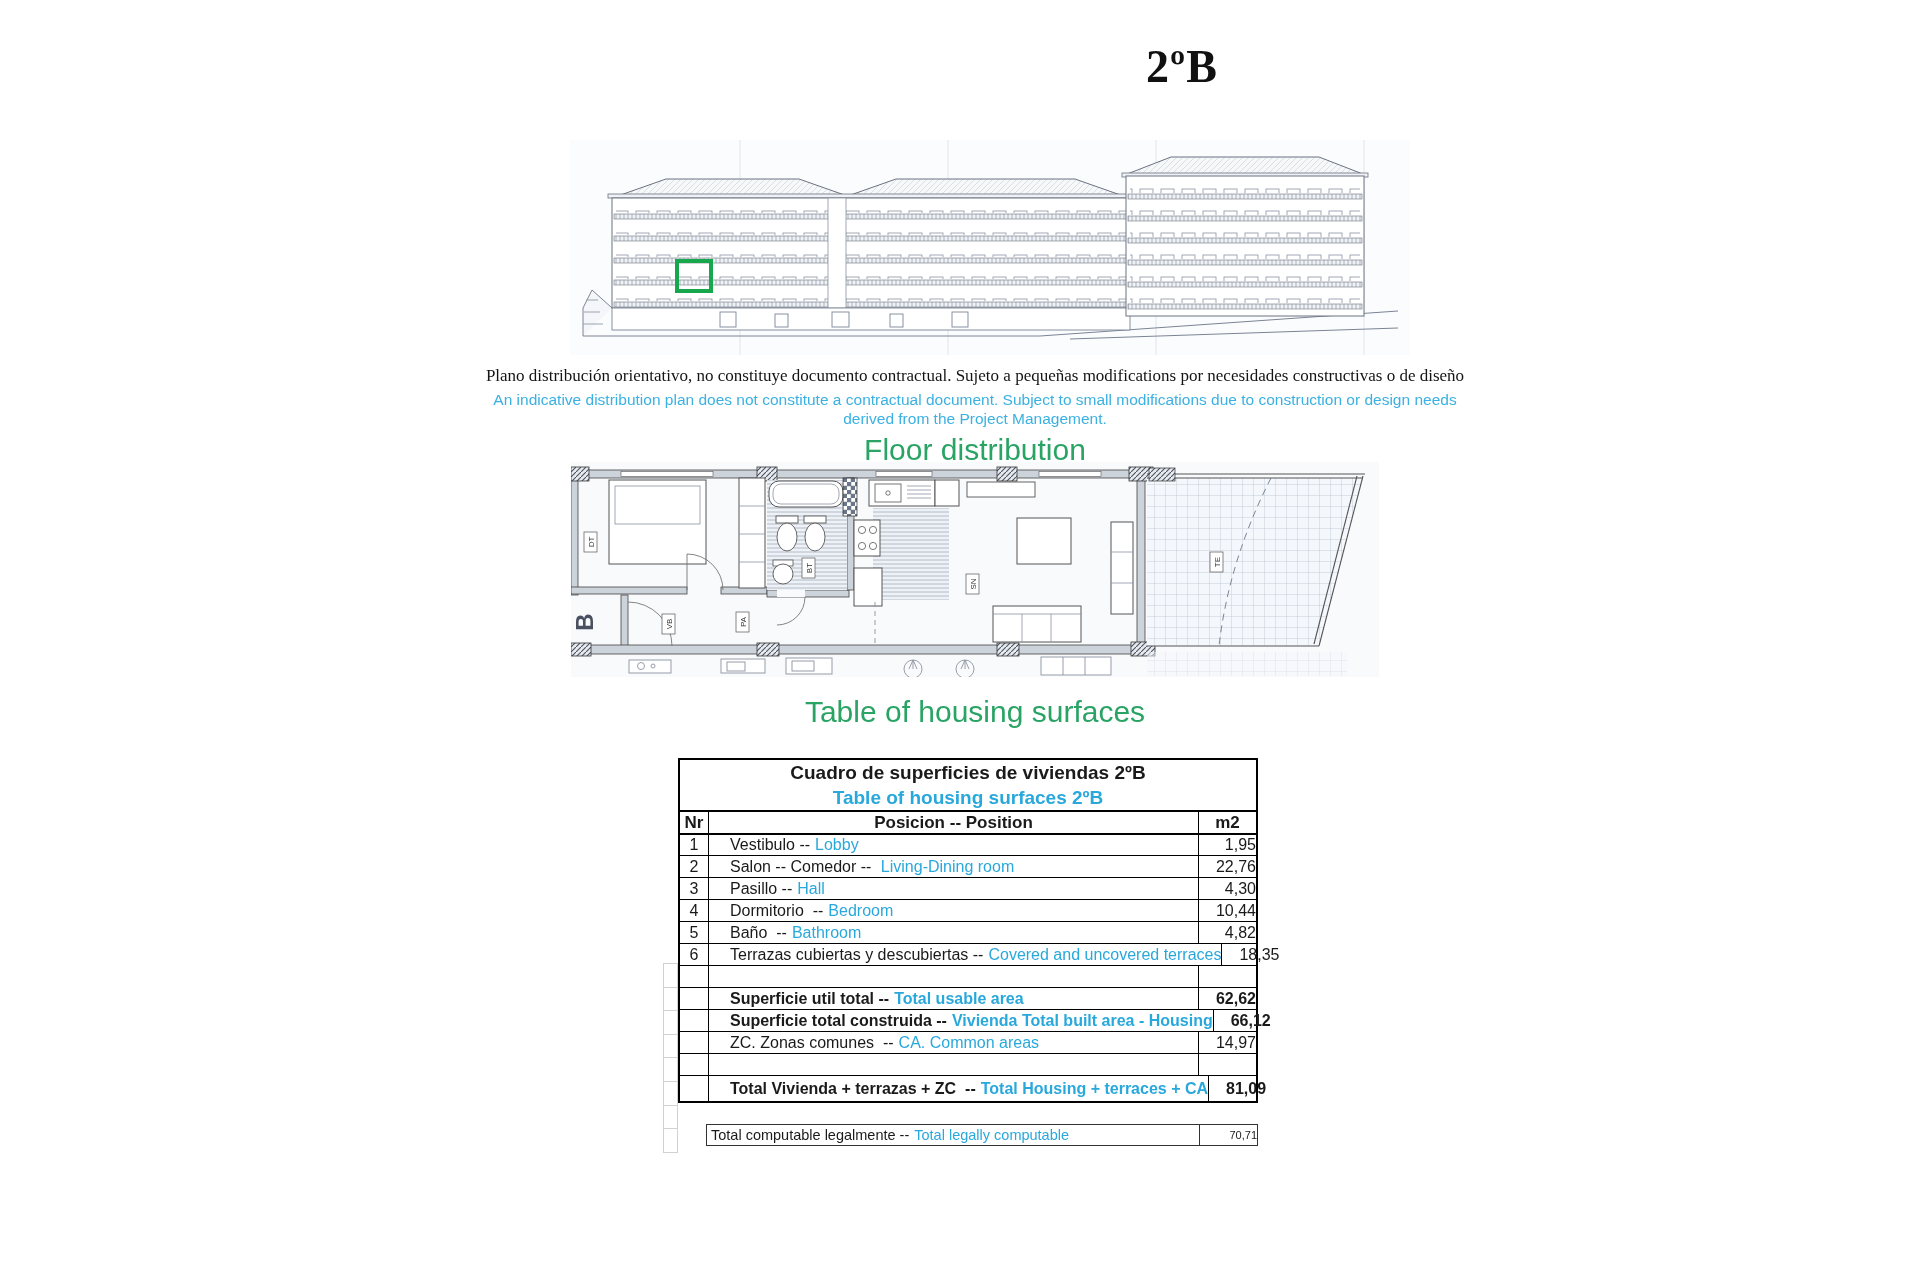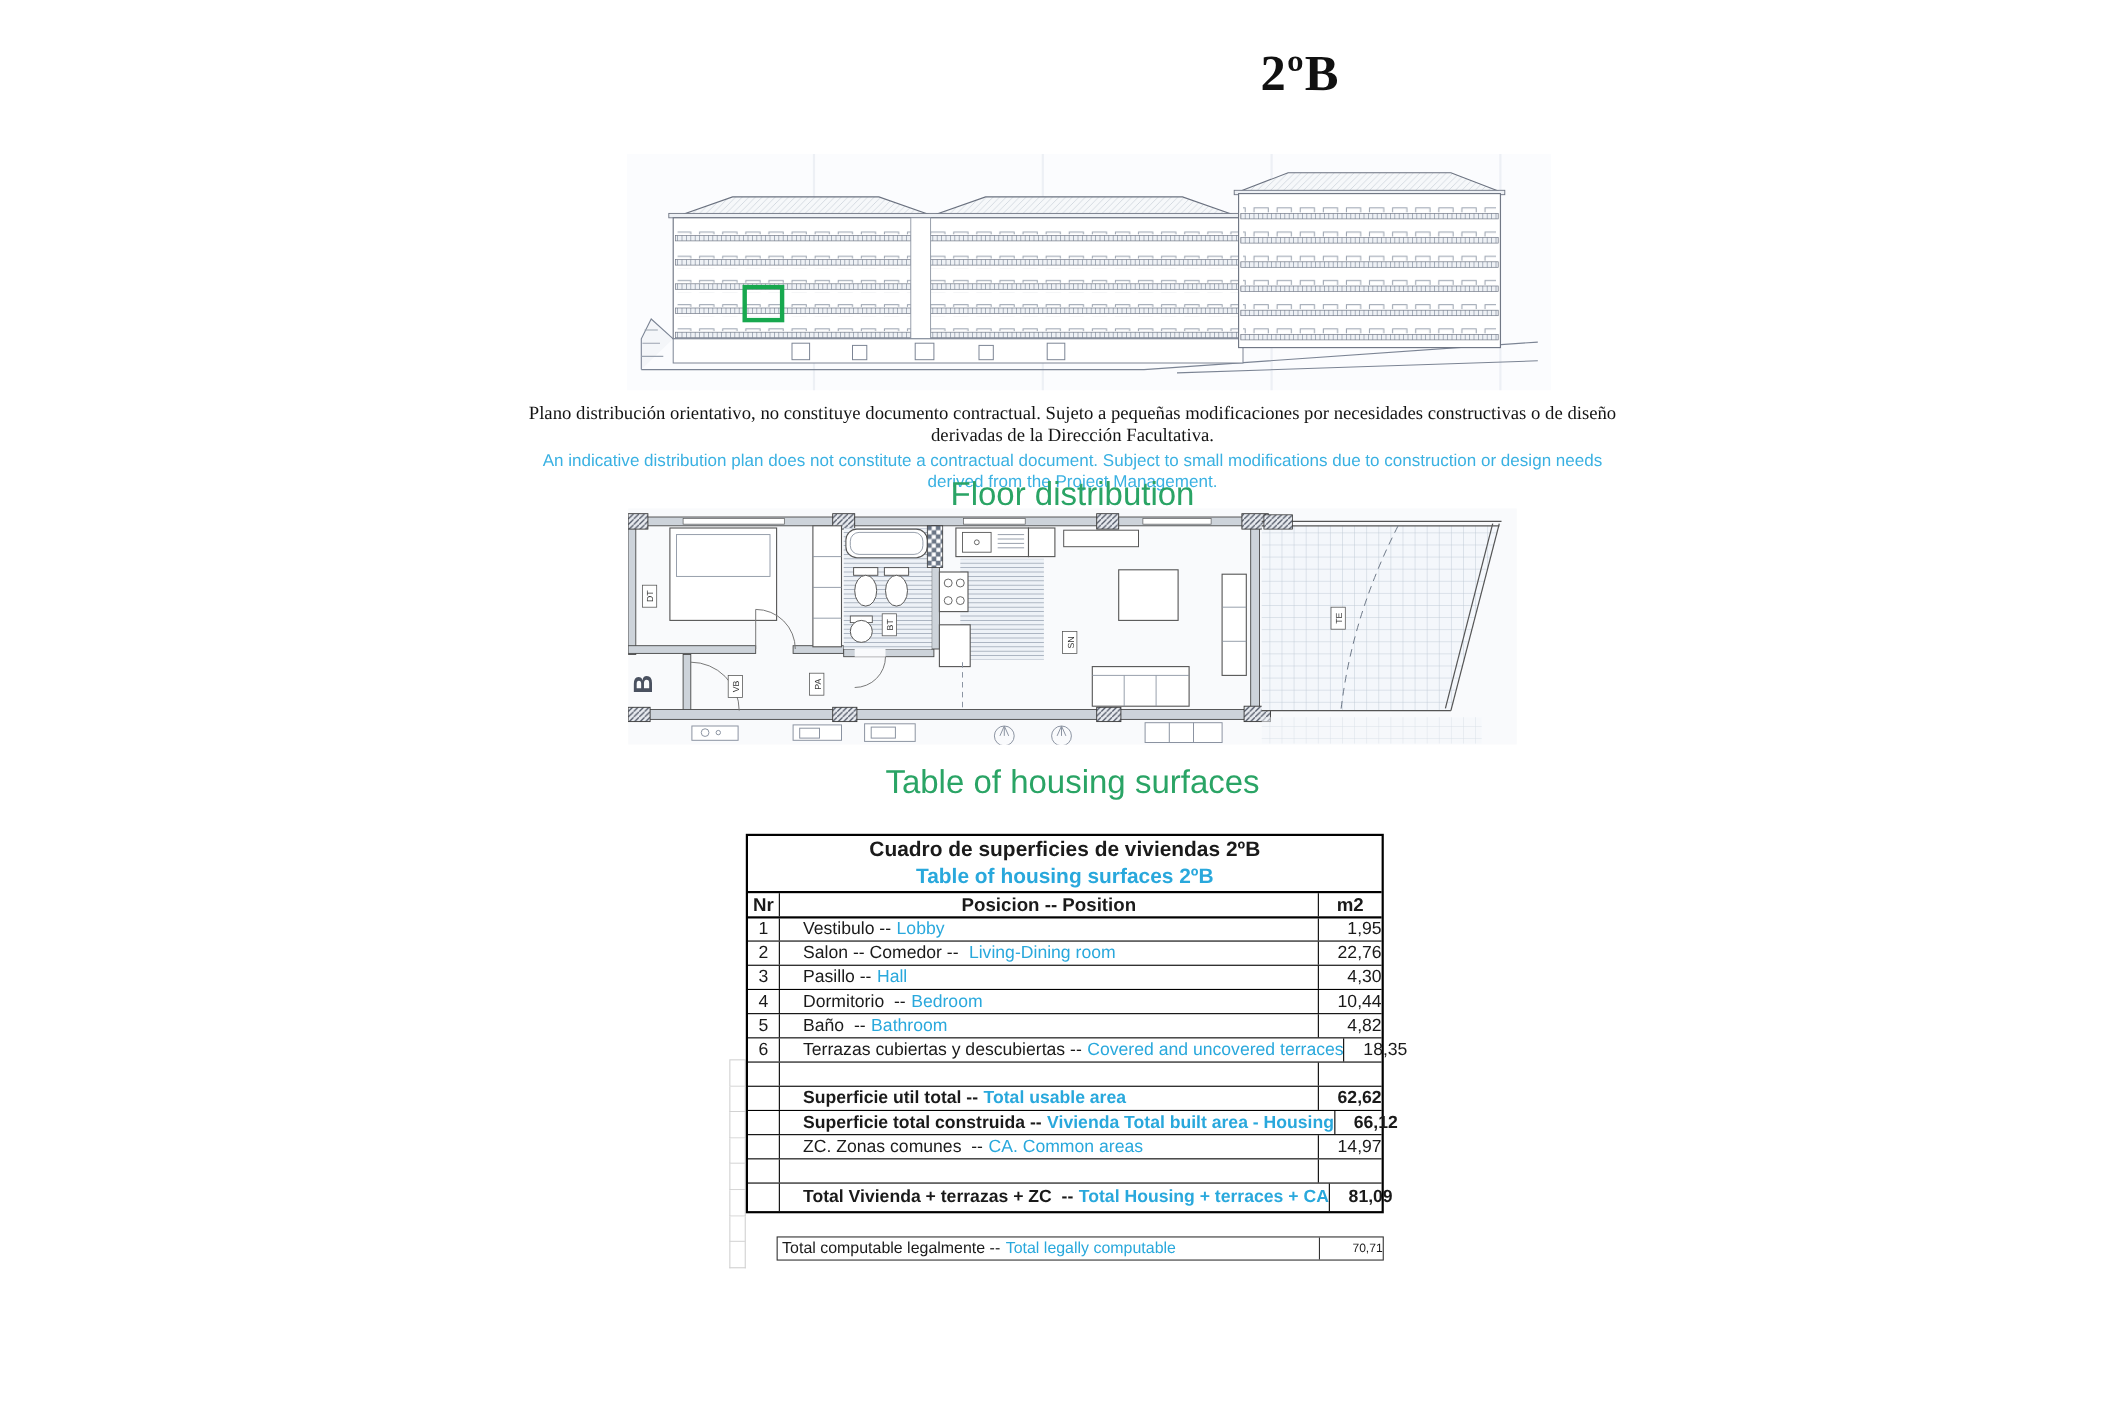--- a/index.html
+++ b/index.html
@@ -149,22 +149,21 @@
           <rect x="558" y="142" width="234" height="5" fill="url(#rail)"></rect>
           <rect x="558" y="164" width="234" height="5" fill="url(#rail)"></rect>
         </g>
       </g>
 
       <rect x="107" y="121" width="34" height="30" fill="none" stroke="#17a84e" stroke-width="4"></rect>
     </svg>
   </div>
 
   <div class="disclaimer">
-    <div class="disc-es">Plano distribución orientativo, no constituye documento contractual. Sujeto a pequeñas modificaciones por necesidades constructivas o de diseño</div>
-    <div class="disc-es">derivadas de la Dirección Facultativa.</div>
+    <div class="disc-es">Plano distribución orientativo, no constituye documento contractual. Sujeto a pequeñas modifications por necesidades constructivas o de diseño</div>
     <div class="disc-en first">An indicative distribution plan does not constitute a contractual document. Subject to small modifications due to construction or design needs</div>
     <div class="disc-en">derived from the Project Management.</div>
   </div>
 
   <div class="section-heading heading-floor">Floor distribution</div>
 
   <div class="floorplan">
     <svg width="808" height="215" viewBox="0 0 808 215">
       <defs>
         <pattern id="stripes" width="4" height="4" patternUnits="userSpaceOnUse">

